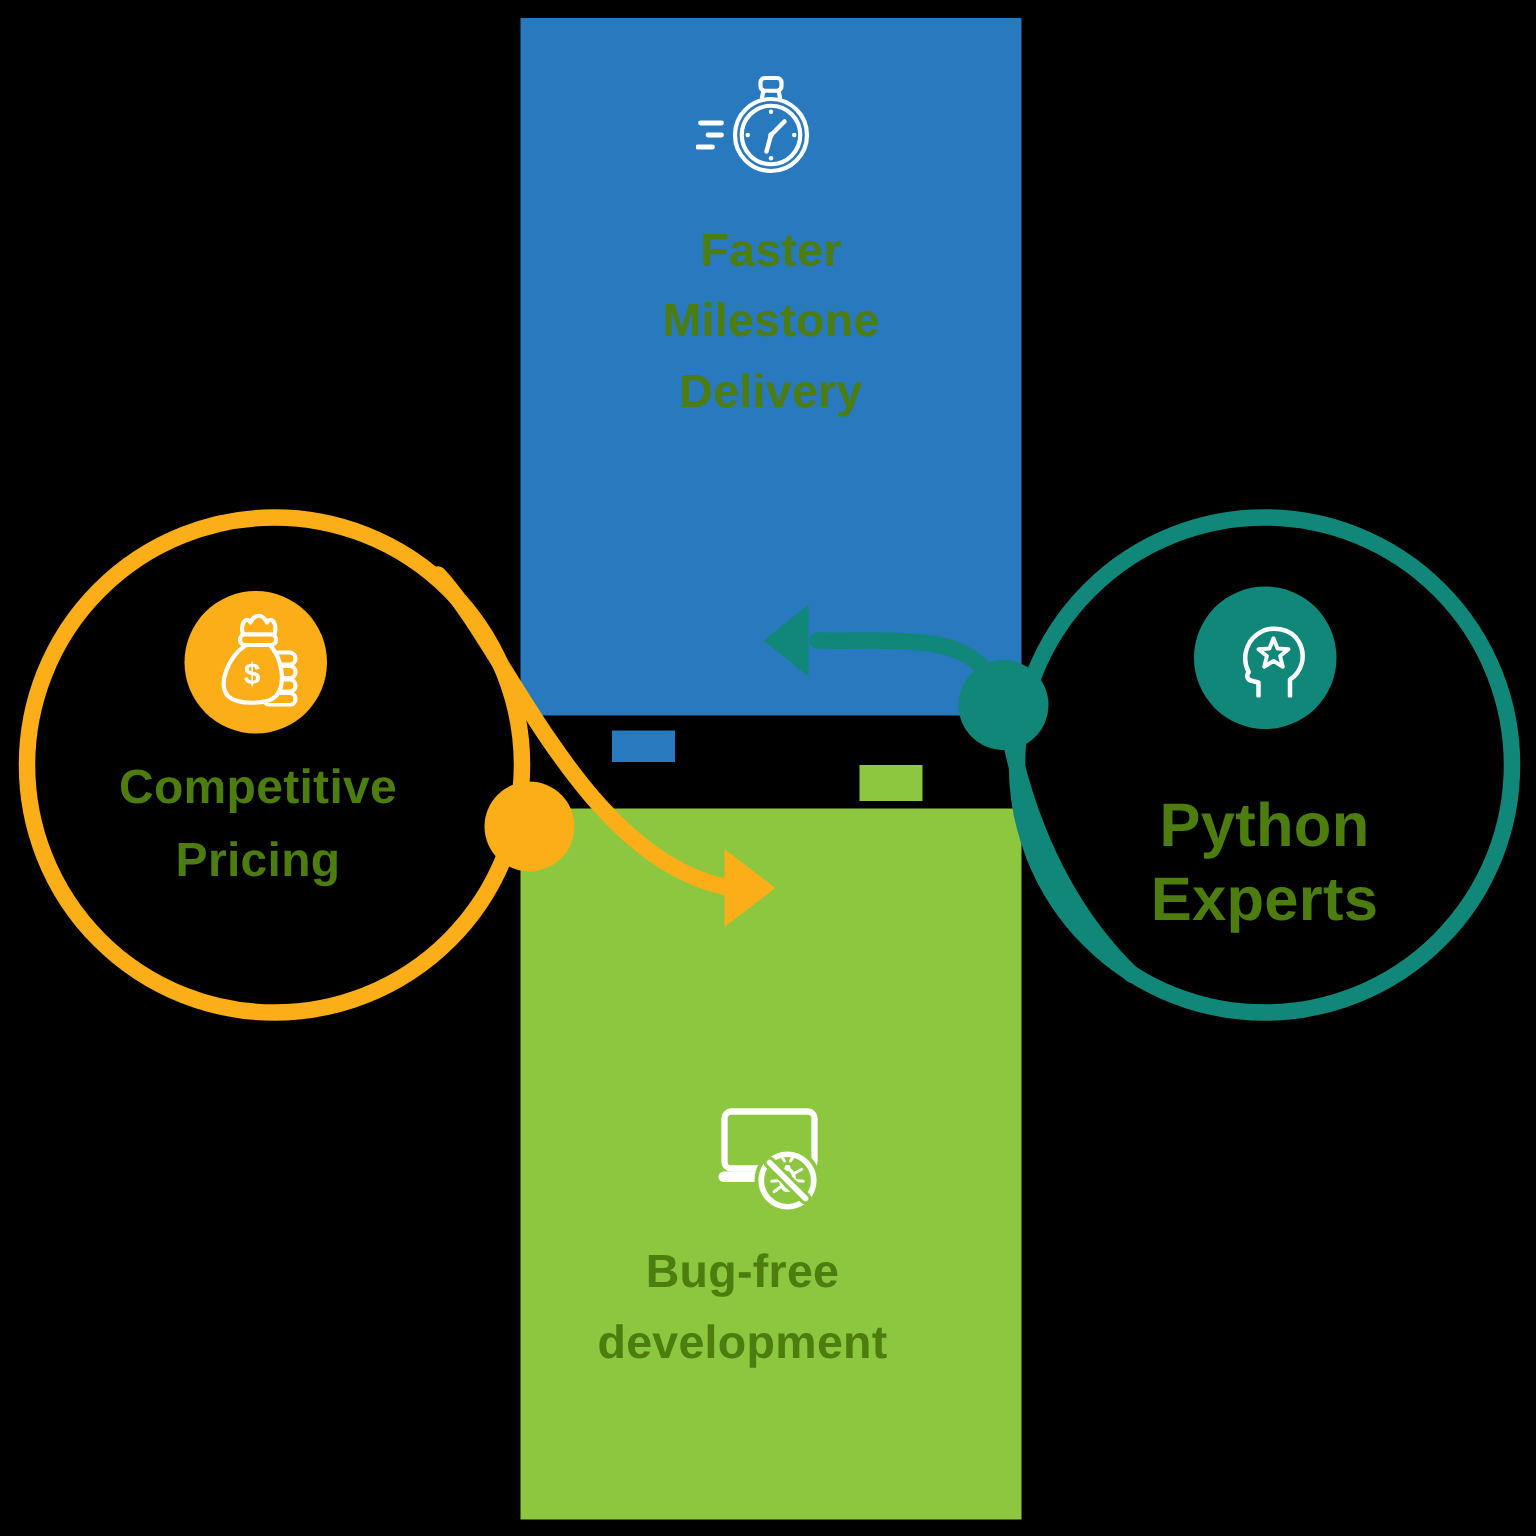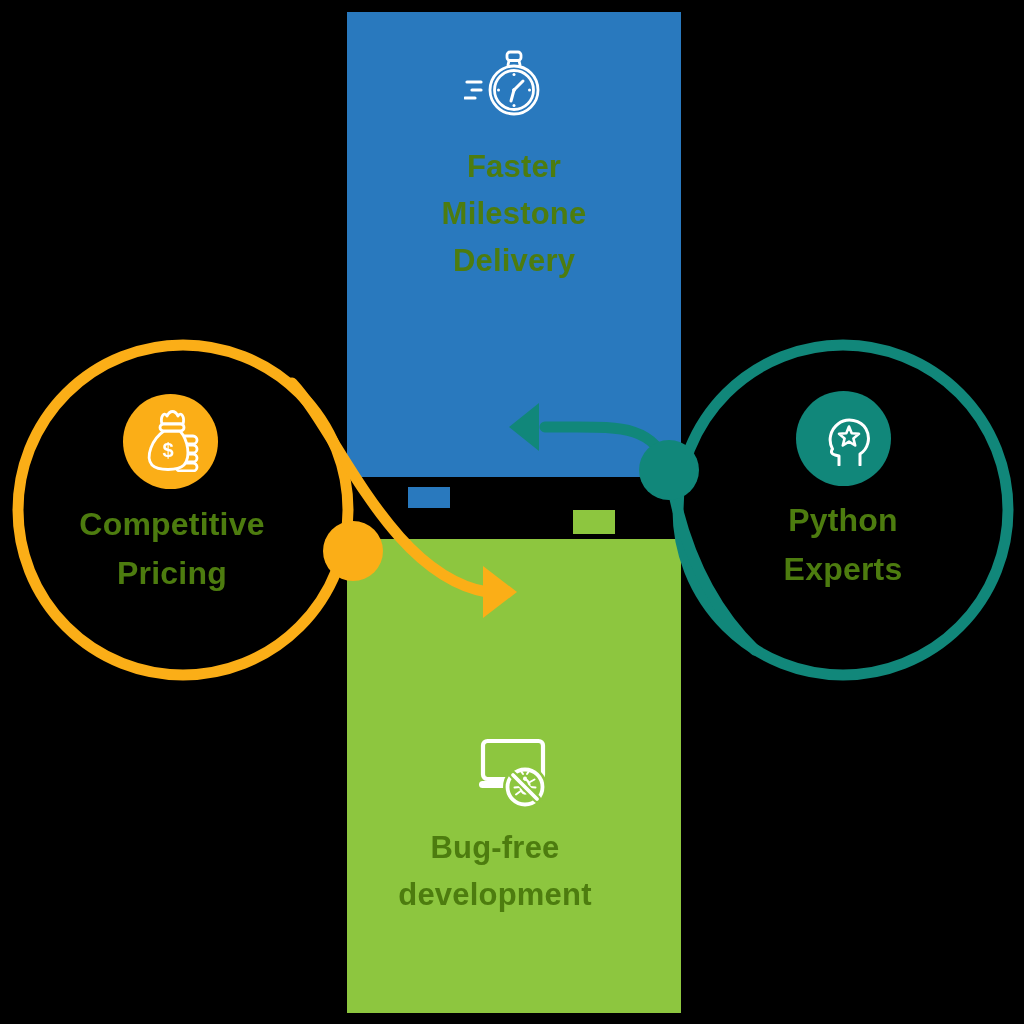--- a/index.html
+++ b/index.html
@@ -16,21 +16,21 @@
   .badge{position:absolute;width:95px;height:95px;border-radius:50%;
          display:flex;align-items:center;justify-content:center;}
   .badge-yellow{left:123px;top:394px;background:#FBAE17;}
   .badge-teal{left:796px;top:391px;background:#11877A;}
   .icon-wrap{position:absolute;display:flex;align-items:center;justify-content:center;}
   .title{position:absolute;text-align:center;font-weight:bold;color:#4d7c0f;
          white-space:pre-line;letter-spacing:0.2px;}
   .title-blue{left:347px;top:143px;width:334px;font-size:31px;line-height:47px;}
   .title-green{left:347px;top:824px;width:296px;font-size:31px;line-height:47px;}
   .title-left{left:22px;top:500px;width:300px;font-size:32px;line-height:49px;}
-  .title-right{left:693px;top:496px;width:300px;font-size:32px;line-height:49px;}
+  .title-right{left:693px;top:526px;width:300px;font-size:41px;line-height:49px;}
 </style>
 </head>
 <body>
 
 <div id="canvas">
 
   <div class="box box-blue"></div>
   <div class="box box-green"></div>
   <div class="box dash-blue"></div>
   <div class="box dash-green"></div>

